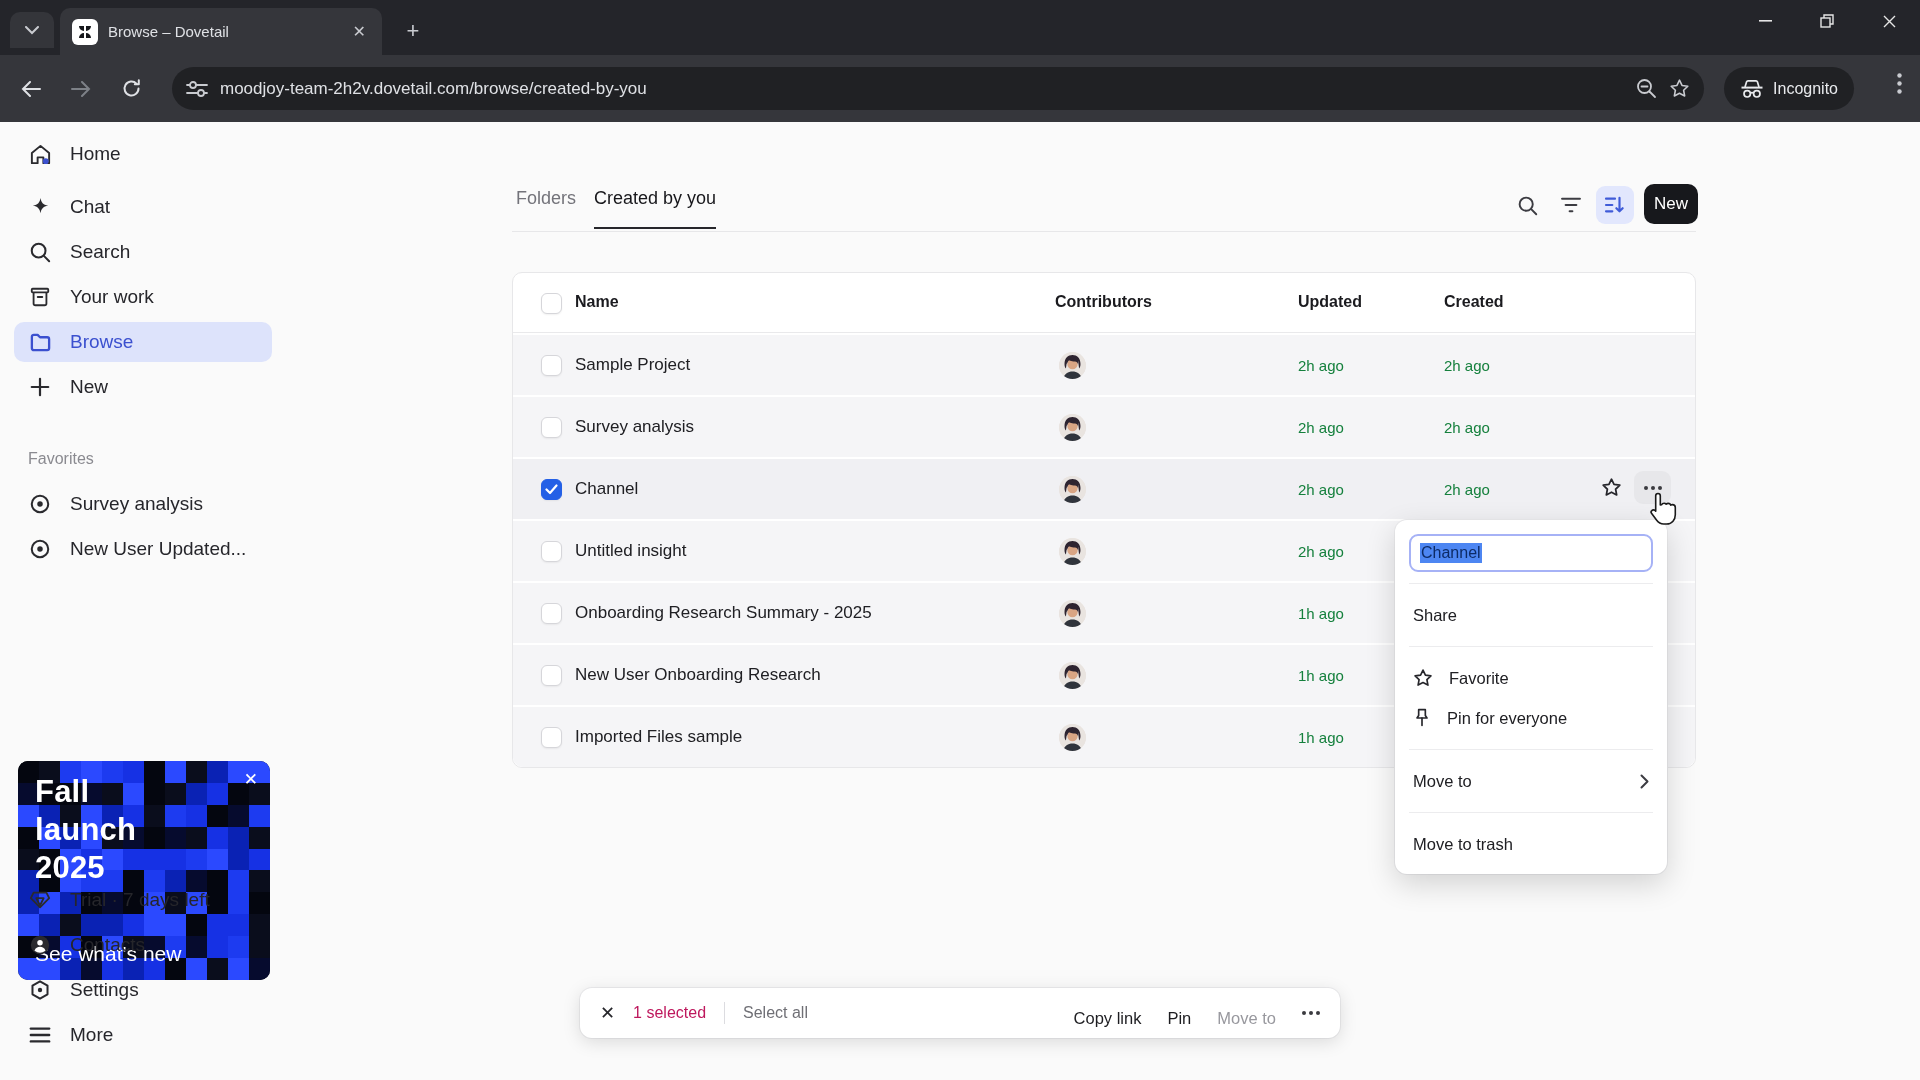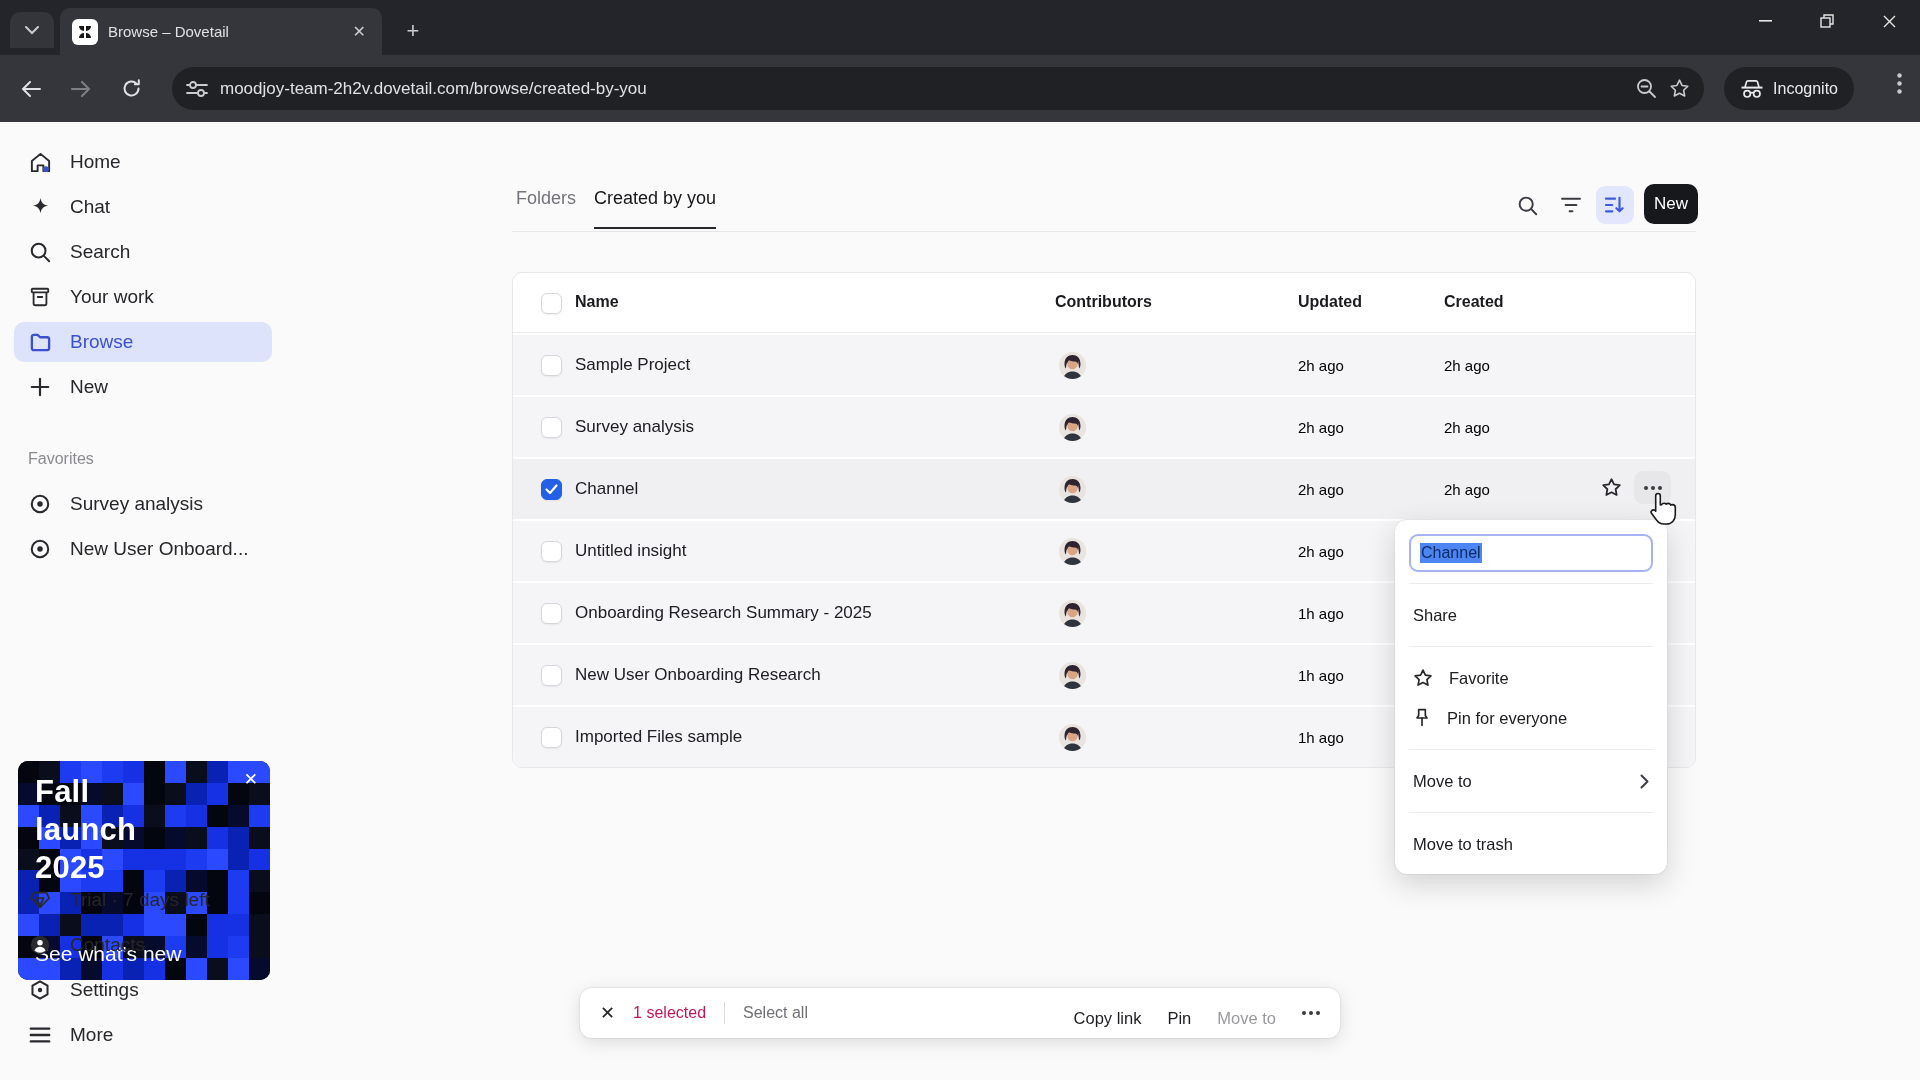--- a/index.html
+++ b/index.html
@@ -51,21 +51,21 @@
   .table { position:absolute; left:512px; top:272px; width:1184px; background:#fff; border:1px solid #e7e7e9; border-radius:10px; }
   .thead { height:60px; position:relative; border-bottom:1px solid #e9e9eb; }
   .th { position:absolute; top:20px; font-size:16px; font-weight:700; color:#1b1b1f; }
   .trow { height:62px; position:relative; background:#f5f5f7; border-top:2px solid #fff; }
   .trow.selected { background:#f0f0f3; }
   .trow:last-child { border-radius:0 0 10px 10px; }
   .cb { position:absolute; left:28px; top:20px; width:21px; height:21px; background:#fff; border:1px solid #d6d6da; border-radius:6px; box-shadow:0 1px 2px rgba(0,0,0,.06); }
   .cb.checked { background:#2460e6; border-color:#2460e6; display:flex; align-items:center; justify-content:center; }
   .cell-name { position:absolute; left:62px; top:20px; font-size:17px; color:#202024; }
   .avatar { position:absolute; left:546px; top:17px; width:27px; height:27px; border-radius:50%; background:#e9e3de; overflow:hidden; }
-  .cell-time { position:absolute; top:22px; font-size:15px; color:#000000; }
+  .cell-time { position:absolute; top:22px; font-size:15px; color:#15803d; }
   .t-upd { left:785px; } .t-crt { left:931px; }
   .row-actions { position:absolute; right:24px; top:12px; display:flex; align-items:center; gap:12px; }
   .ellipsis-btn { width:37px; height:33px; background:#e7e7ea; border-radius:9px; display:flex; align-items:center; justify-content:center; gap:3px; }
   .dot { width:4px; height:4px; border-radius:50%; background:#3a3a3f; }
 
   
   .ctx { position:absolute; left:1395px; top:520px; width:272px; background:#fff; border-radius:12px; box-shadow:0 10px 30px rgba(0,0,0,.16), 0 0 0 1px #ececee; z-index:20; padding:14px 0 10px; }
   .ctx-input { margin:0 14px; height:38px; border:2px solid #a6b2f6; border-radius:9px; background:#fff; display:flex; align-items:center; padding:0 9px; font-size:16px; }
   .ctx-input .sel { background:#4d86f2; color:#0d2b66; padding:1px 1px; }
   .ctx-divider { height:1px; background:#ececee; margin:11px 14px; }
@@ -178,21 +178,21 @@
       <svg width="5" height="21" viewBox="0 0 5 21">
           <circle cx="2.5" cy="2.5" r="2.2" fill="#c9cbd0"></circle>
           <circle cx="2.5" cy="10.5" r="2.2" fill="#c9cbd0"></circle>
           <circle cx="2.5" cy="18.5" r="2.2" fill="#c9cbd0"></circle>
         </svg>
     </div>
   </div>
 
   <div class="sidebar">
 
-    <div class="side-item" style="top:20px">
+    <div class="side-item" style="top:12px">
       <span class="side-icon">
         <svg width="23" height="23" viewBox="0 0 24 24" fill="none" stroke="#2a2a2e" stroke-width="2" stroke-linejoin="round">
             <path d="M3 10.5L12 3l9 7.5V21h-6v-6h-6v6H3z"></path>
             <circle cx="17.5" cy="19" r="3" fill="#3b50cf" stroke="none"></circle>
           </svg>
       </span>
       <span>Home</span>
     </div>
 
     <div class="side-item" style="top:65px">
@@ -256,21 +256,21 @@
       <span>Survey analysis</span>
     </div>
 
     <div class="side-item" style="top:407px">
       <span class="side-icon">
         <svg width="22" height="22" viewBox="0 0 24 24" fill="none" stroke="#2a2a2e" stroke-width="2.2">
             <circle cx="12" cy="12" r="9"></circle>
             <circle cx="12" cy="12" r="3" fill="#2a2a2e" stroke="none"></circle>
           </svg>
       </span>
-      <span>New User Onboard...</span>
+      <span>New User Updated...</span>
     </div>
 
     <div class="promo">
       <div class="mosaic" id="mosaic">
           <div style="background: rgb(4, 6, 15);"></div>
           <div style="background: rgb(10, 13, 28);"></div>
           <div style="background: rgb(29, 59, 240);"></div>
           <div style="background: rgb(43, 73, 255);"></div>
           <div style="background: rgb(29, 59, 240);"></div>
           <div style="background: rgb(22, 49, 228);"></div>

